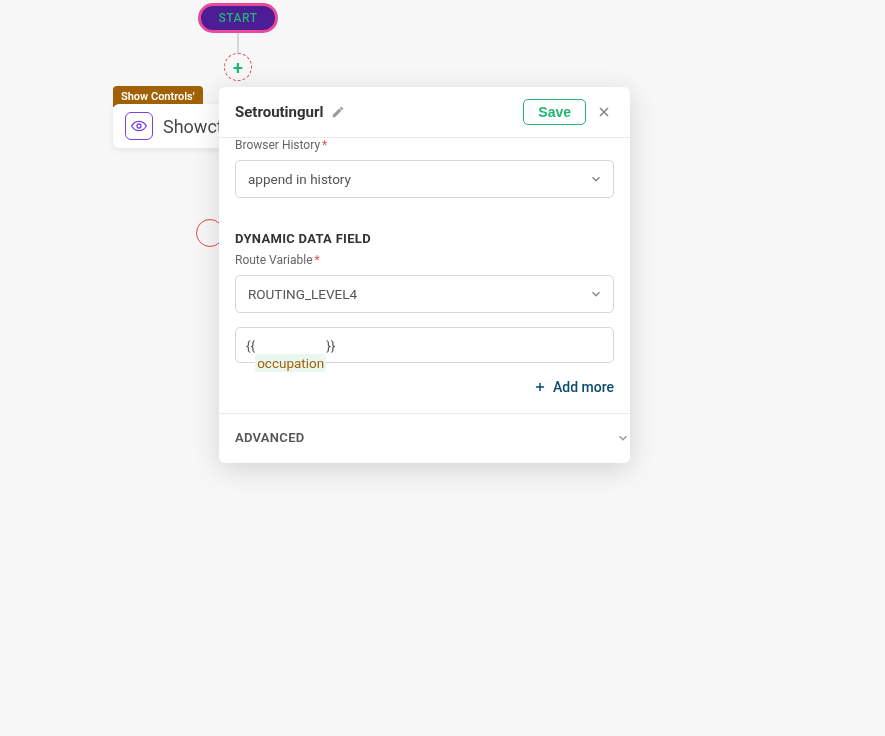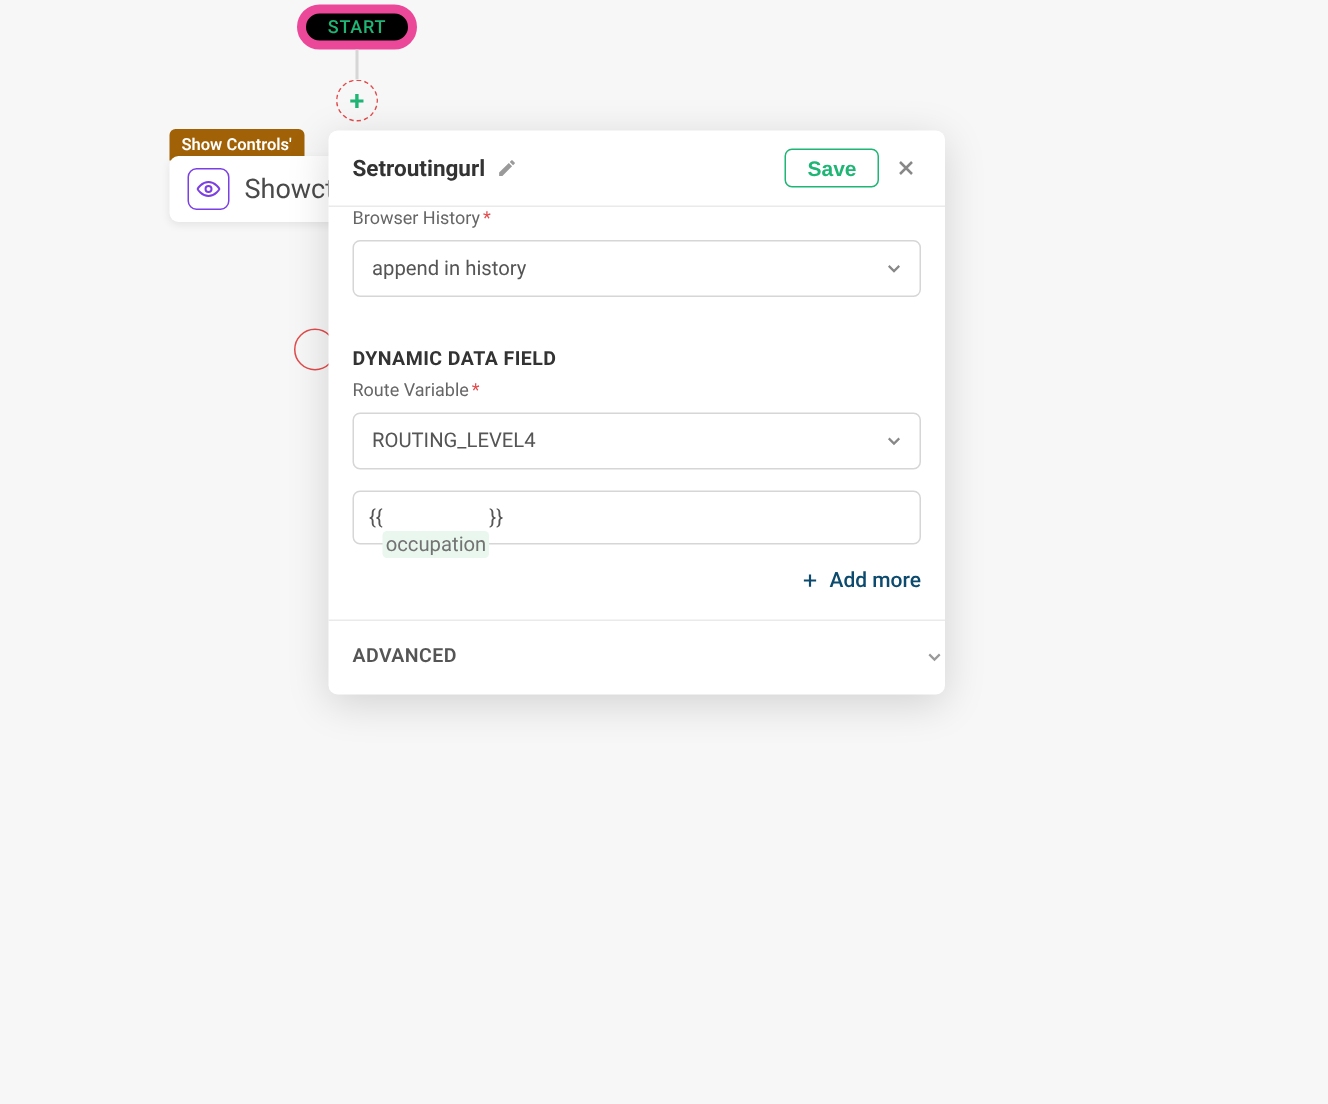--- a/index.html
+++ b/index.html
@@ -10,30 +10,30 @@
     height: 736px;
     position: relative;
     overflow: hidden;
   }
   .start-pill {
     position: absolute;
     left: 198px;
     top: 3px;
     width: 80px;
     height: 30px;
-    border: 6px solid #ec4899;
+    border: 3px solid #ec4899;
     border-radius: 16px;
     display: flex;
     align-items: center;
     justify-content: center;
     color: #1fb574;
     font-size: 12px;
     font-weight: 500;
     letter-spacing: 0.5px;
-    background: #000000;
+    background: #4c1d95;
   }
   .connector-line {
     position: absolute;
     left: 237px;
     top: 33px;
     width: 2px;
     height: 20px;
     background: #d6d6d6;
   }
   .add-node {
@@ -234,21 +234,21 @@
     cursor: text;
   }
   .pill {
     display: inline-flex;
     align-items: center;
     font-family: inherit;
   }
   .pill .brace { color: #555; }
   .pill .key {
     background: #e9f7ee;
-    color: #737373;
+    color: #a16207;
     padding: 1px 2px;
     border-radius: 3px;
     margin-top: 36px;
   }
   .add-more {
     display: inline-flex;
     align-items: center;
     gap: 6px;
     color: #0c4a6e;
     font-size: 14px;

